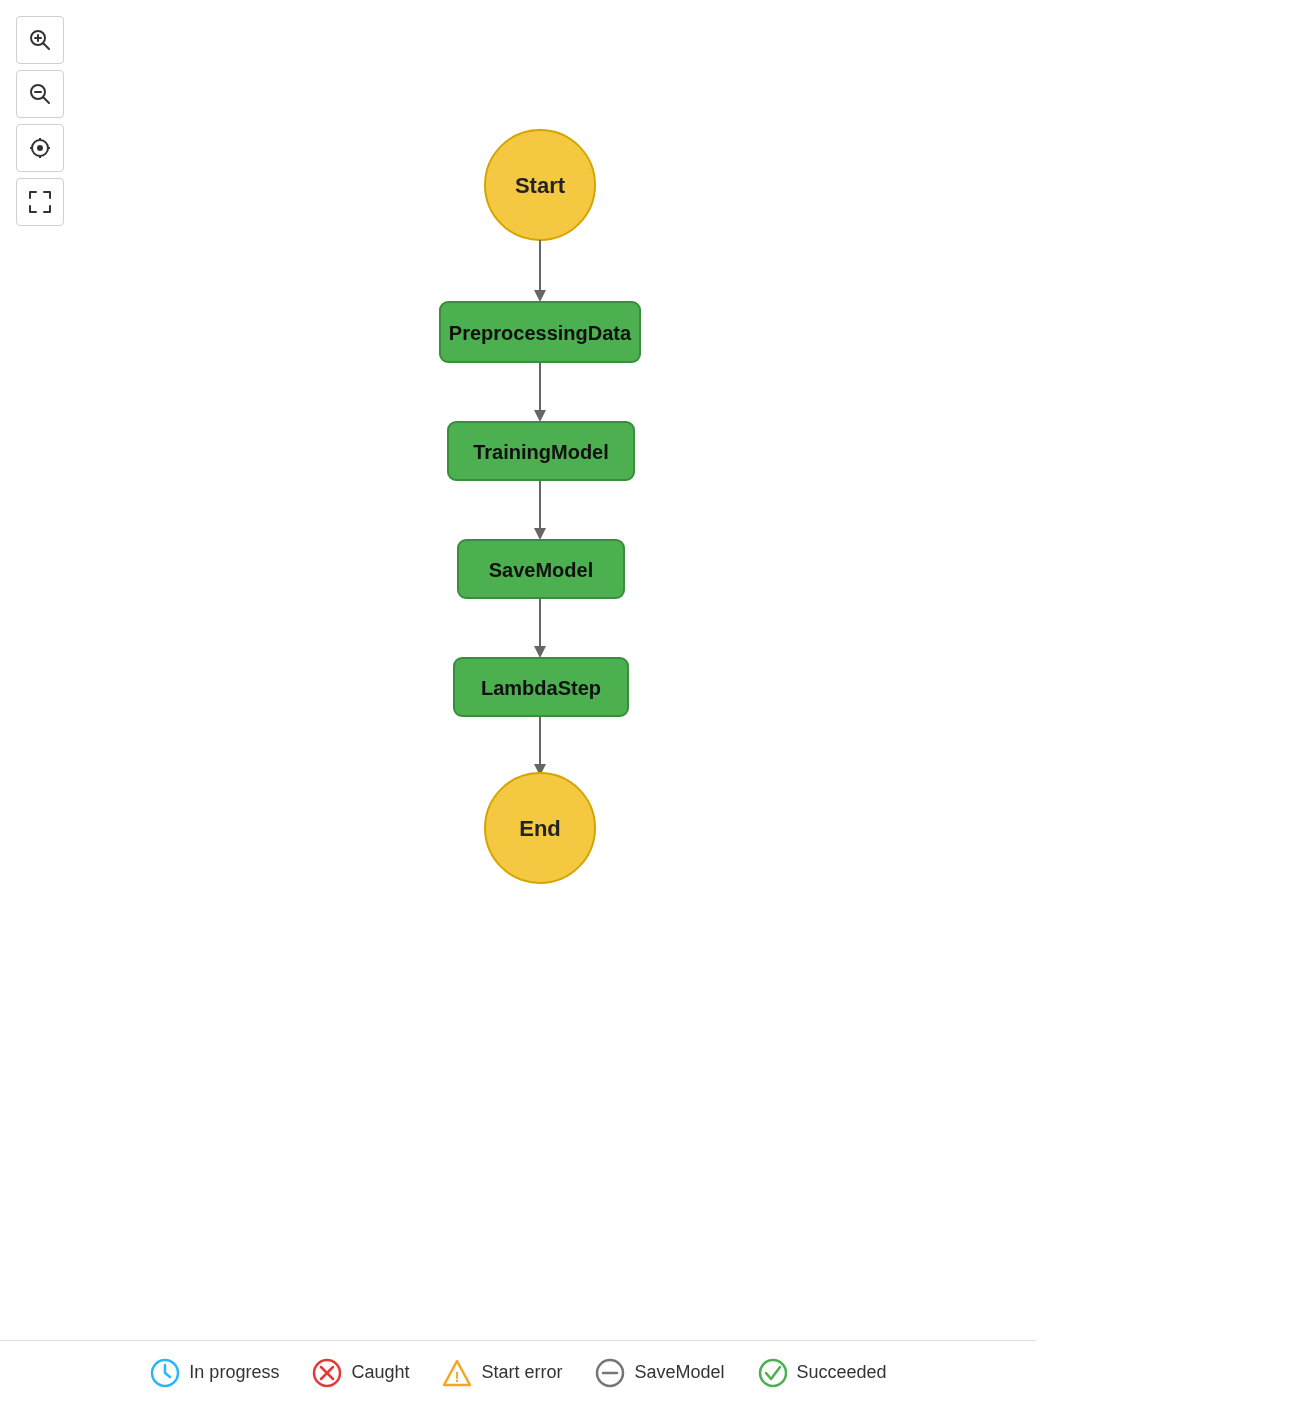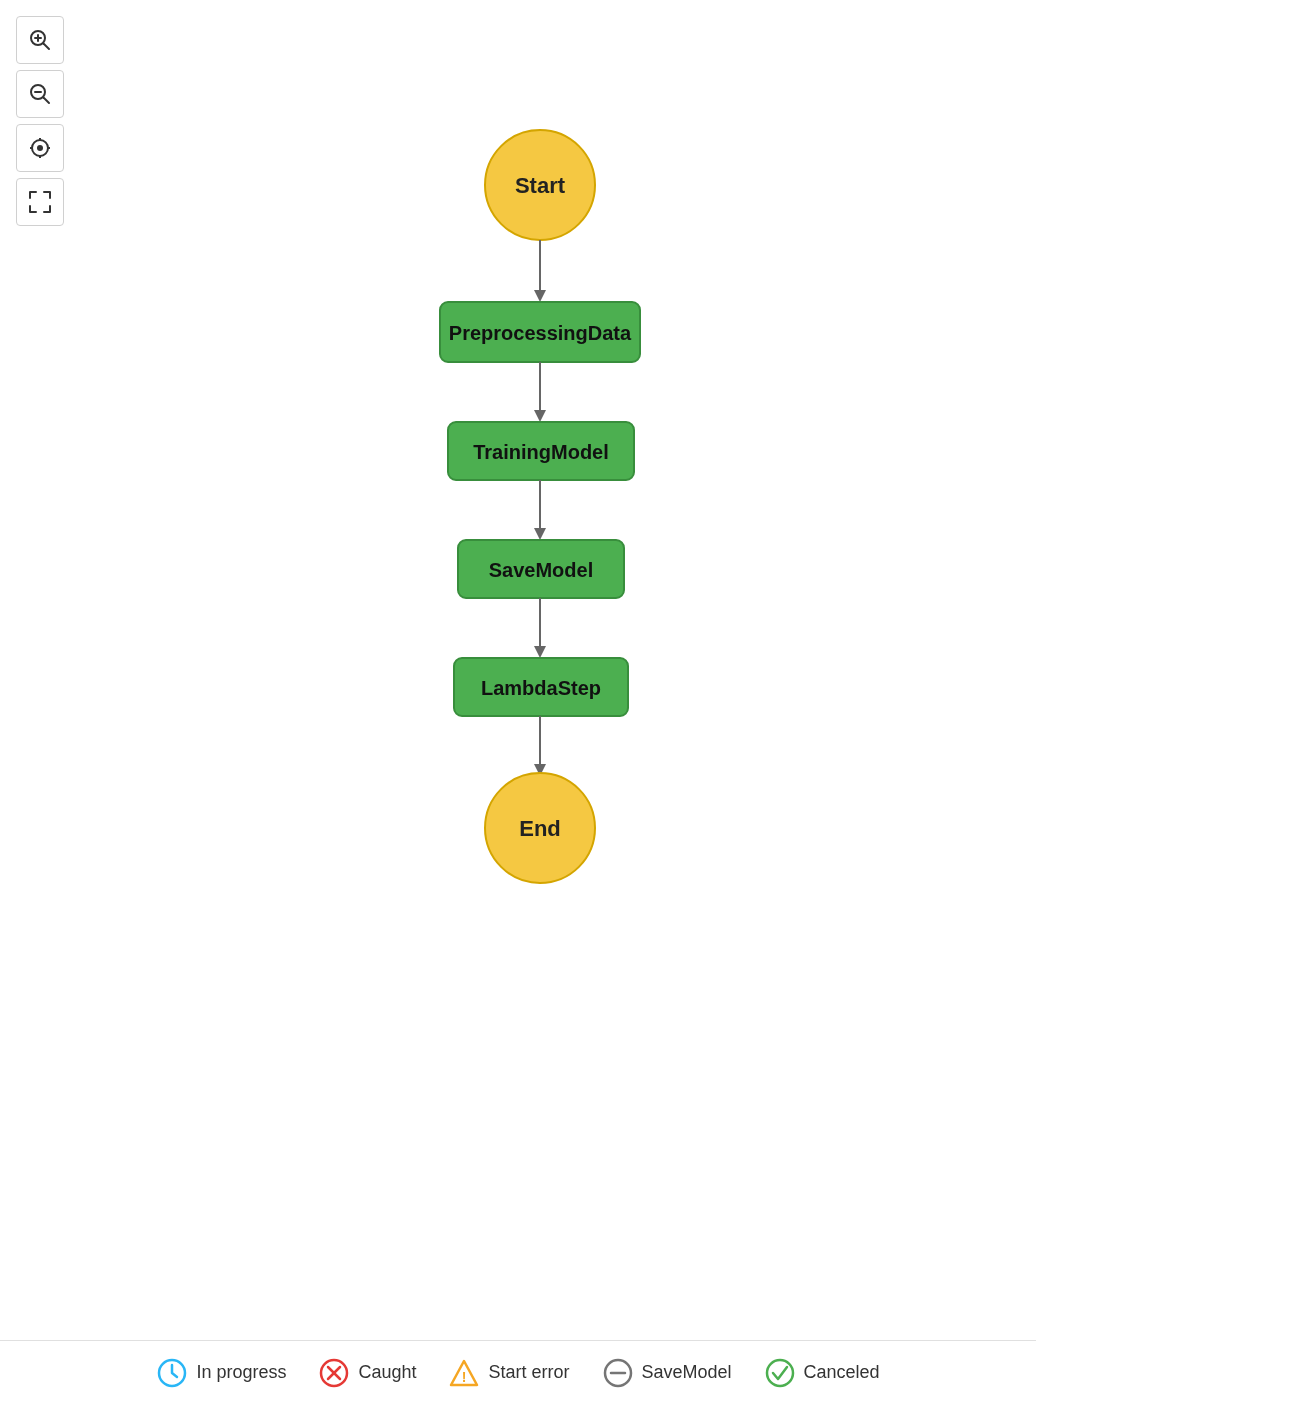--- a/index.html
+++ b/index.html
@@ -193,16 +193,16 @@
     <span>SaveModel</span>
   </div>
 
   <div class="legend-item">
     <div class="legend-icon">
       <svg width="30" height="30" viewBox="0 0 30 30">
         <circle cx="15" cy="15" r="13" fill="none" stroke="#4caf50" stroke-width="2.5"></circle>
         <polyline points="8,15 13,21 22,9" stroke="#4caf50" stroke-width="2.5" fill="none" stroke-linecap="round" stroke-linejoin="round"></polyline>
       </svg>
     </div>
-    <span>Canceled</span>
+    <span>Succeeded</span>
   </div>
 
 </div>
 
 </body></html>

